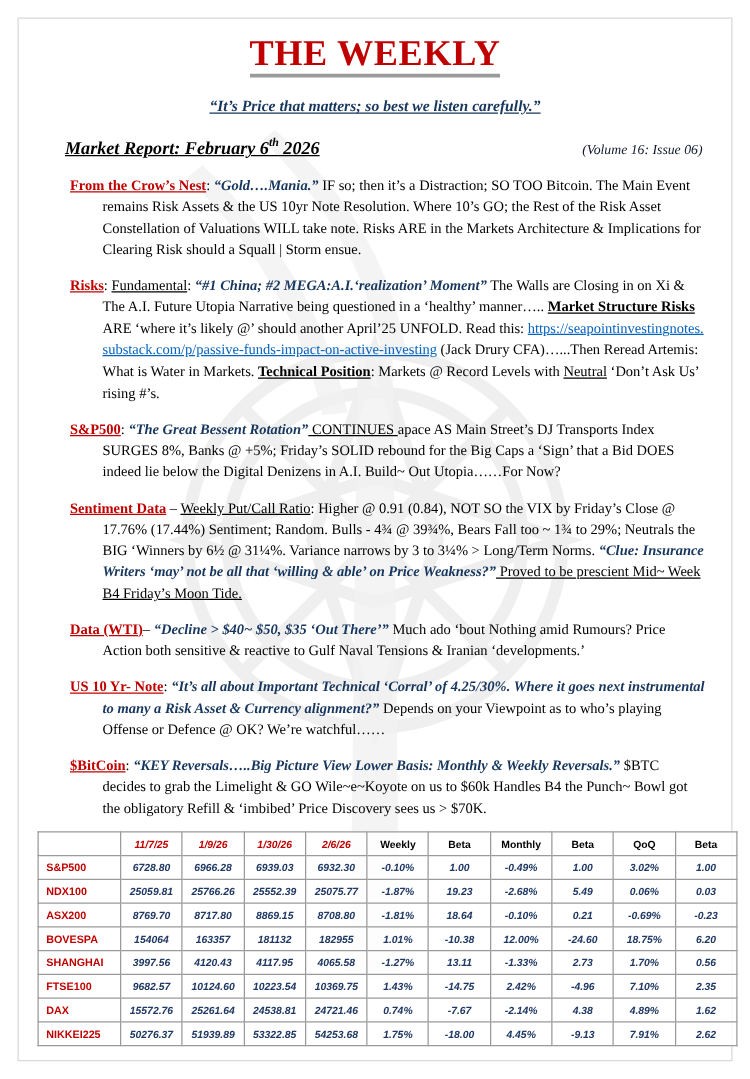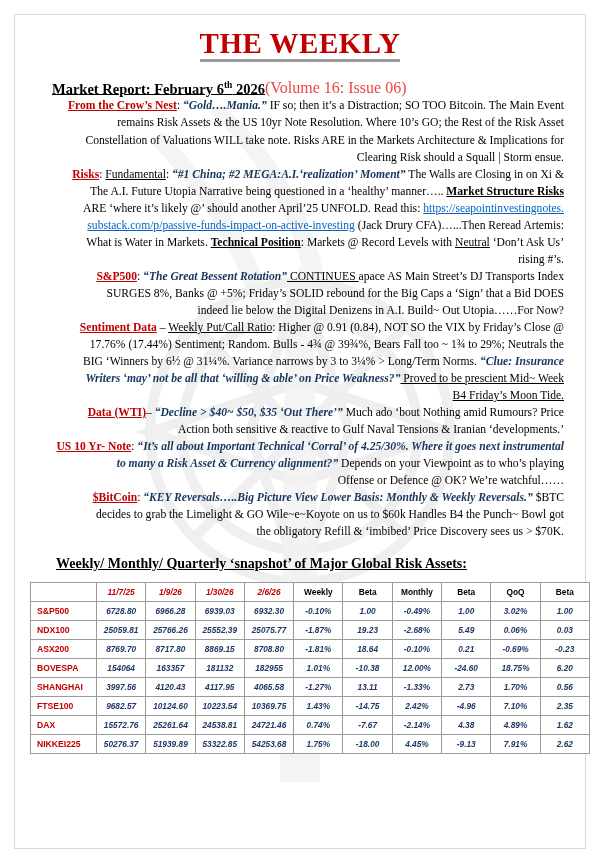--- a/index.html
+++ b/index.html
@@ -70,47 +70,49 @@
     font-style: italic;
     font-weight: bold;
     font-size: 12.5px;
     text-decoration: underline;
   }
 
   
   .report-line {
     display: flex;
     align-items: baseline;
+    justify-content: space-between;
     margin-top: 17px;
     padding-left: 22px;
     padding-right: 8px;
+    font-style: italic;
   }
   .report-title {
     font-weight: bold;
     font-size: 14.5px;
     color: #000;
     text-decoration: underline;
     white-space: nowrap;
   }
   .report-title sup { font-size: 9.5px; }
   .volume {
-    font-size: 16px;
-    color: #ef4444;
+    font-size: 11px;
+    color: #0f172a;
     white-space: nowrap;
   }
 
   
   .section {
-    margin-top: 0;
+    margin-top: 12px;
     padding-left: 26px;
     padding-right: 6px;
     font-size: 11.6px;
     line-height: 1.47;
     color: #000;
-    text-align: right;
+    text-align: left;
   }
   .section p {
     margin: 0;
     text-indent: -26px;
     padding-left: 26px;
   }
   .lead {
     color: #C00000;
     font-weight: bold;
     text-decoration: underline;
@@ -201,20 +203,21 @@
       <path d="M196 200 L 224 200 L 230 700 L 190 700 Z"></path>
     </g>
   </svg>
 
   <div class="content">
 
     <div class="masthead">
       <div class="masthead-title">THE WEEKLY</div>
     </div>
 
+    <div class="tagline">“It’s Price that matters; so best we listen carefully.”</div>
 
     <div class="report-line">
       <div class="report-title"><span>Market Report: February 6</span><sup>th</sup><span> 2026</span></div>
       <div class="volume">(Volume 16: Issue 06)</div>
     </div>
 
     <div class="section">
       <p><span class="lead">From the Crow’s Nest</span><span>: </span><span class="q">“Gold….Mania.”</span><span> IF so; then it’s a Distraction; SO TOO Bitcoin. The Main Event remains Risk Assets &amp; the US 10yr Note Resolution. Where 10’s GO; the Rest of the Risk Asset Constellation of Valuations WILL take note. Risks ARE in the Markets Architecture &amp; Implications for Clearing Risk should a Squall | Storm ensue.</span></p>
     </div>
 
@@ -235,21 +238,20 @@
     </div>
 
     <div class="section">
       <p><span class="lead">US 10 Yr- Note</span><span>: </span><span class="q">“It’s all about Important Technical ‘Corral’ of 4.25/30%. Where it goes next instrumental to many a Risk Asset &amp; Currency alignment?”</span><span> Depends on your Viewpoint as to who’s playing Offense or Defence @ OK? We’re watchful……</span></p>
     </div>
 
     <div class="section">
       <p><span class="lead">$BitCoin</span><span>: </span><span class="q">“KEY Reversals…..Big Picture View Lower Basis: Monthly &amp; Weekly Reversals.”</span><span> $BTC decides to grab the Limelight &amp; GO Wile~e~Koyote on us to $60k Handles B4 the Punch~ Bowl got the obligatory Refill &amp; ‘imbibed’ Price Discovery sees us &gt; $70K.</span></p>
     </div>
 
-    <div class="table-heading">Weekly/ Monthly/ Quarterly ‘snapshot’ of Major Global Risk Assets:</div>
 
     <table class="snapshot">
       <colgroup>
         <col class="c-label">
           <col class="c-num">
           <col class="c-num">
           <col class="c-num">
           <col class="c-num">
         <col class="c-num">
           <col class="c-num">

